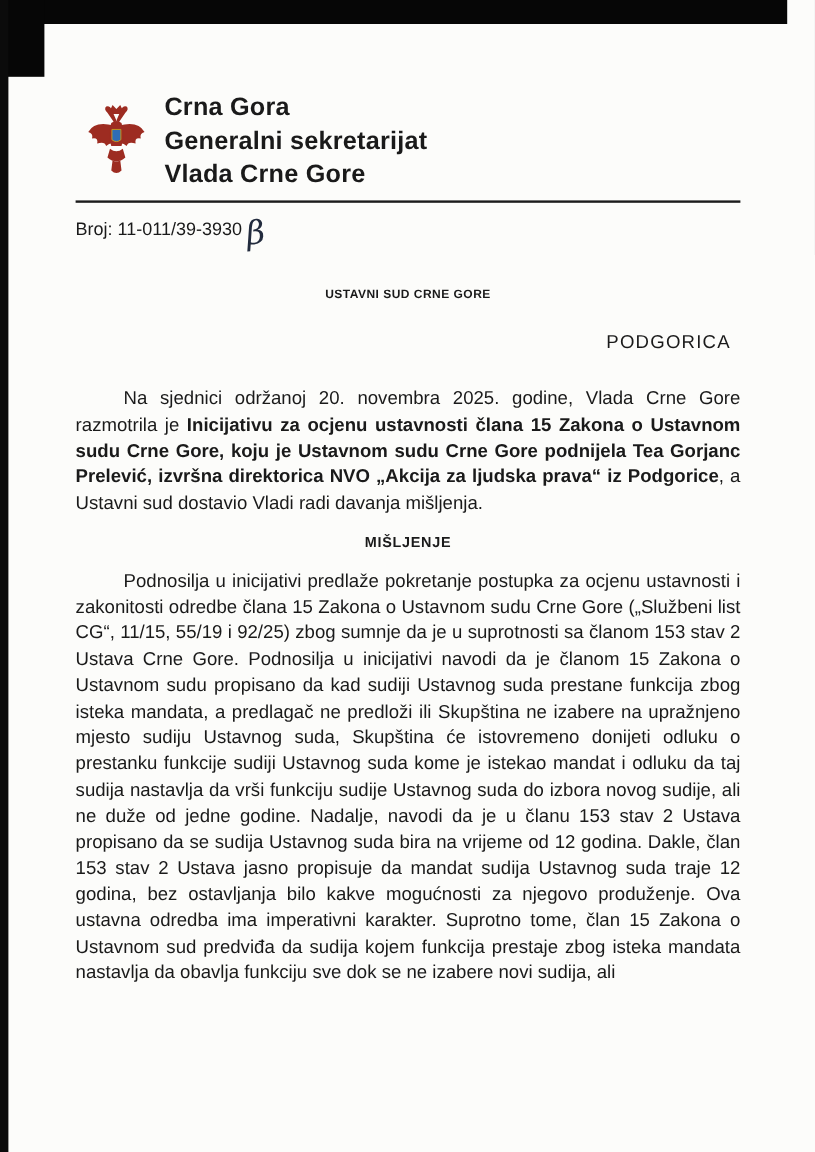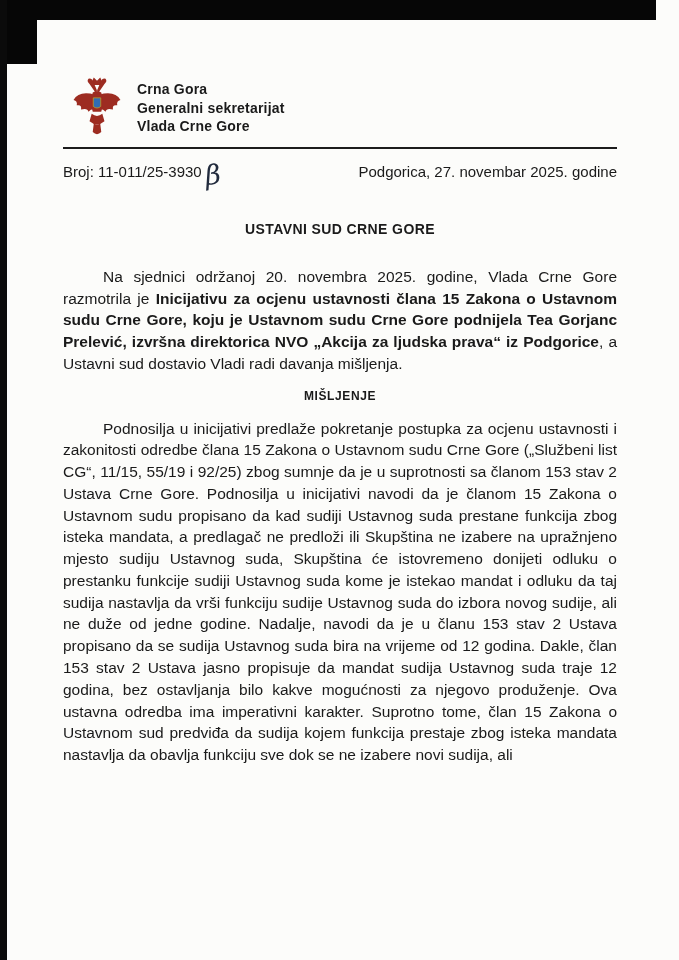--- a/index.html
+++ b/index.html
@@ -18,38 +18,38 @@
 
   
   .artifact-top    { position: absolute; top: 0; left: 0; width: 656px; height: 20px; background: #060606; }
   .artifact-corner { position: absolute; top: 0; left: 0; width: 37px;  height: 64px; background: #060606; }
   .artifact-left   { position: absolute; top: 0; left: 0; width: 7px;   height: 100%; background: #0b0b0b; }
 
   .content { position: absolute; left: 63px; right: 62px; top: 0; }
 
   .letterhead { display: flex; align-items: center; gap: 13px; margin-top: 76px; margin-left: 7px; }
   .emblem svg { width: 54px; height: 64px; display: block; }
-  .org-lines { font-weight: bold; font-size: 14px; line-height: 1.33; letter-spacing: 0.2px; }
+  .org-lines { font-weight: bold; font-size: 21px; line-height: 1.33; letter-spacing: 0.2px; }
 
   .rule { border: none; border-top: 2px solid #1c1c1c; margin-top: 7px; }
 
   .ref-row { display: flex; justify-content: space-between; align-items: flex-start; margin-top: 14px; font-size: 15px; }
   .ref-number { display: inline-flex; align-items: flex-start; }
   .handwritten {
     font-family: "DejaVu Serif", serif;
     font-style: italic;
     font-size: 27px;
     line-height: 0.8;
     color: #222b3d;
     display: inline-block;
     transform: rotate(-7deg) translateY(1px);
     margin-left: 3px;
   }
 
-  .recipient { text-align: center; margin-top: 35px; font-size: 14px; line-height: 1.38; }
+  .recipient { text-align: center; margin-top: 35px; font-size: 10px; line-height: 1.38; }
   .recipient-institution { font-weight: bold; letter-spacing: 0.4px; }
 
   .city-line { text-align: right; margin-top: 24px; font-size: 15.5px; letter-spacing: 1px; padding-right: 8px; }
 
   .body-text { margin-top: 27px; font-size: 15.5px; line-height: 1.405; text-align: justify; }
   .body-text p { text-indent: 40px; margin: 0; }
   .bold { font-weight: bold; }
 
   .opinion-heading {
     text-align: center;
@@ -90,30 +90,30 @@
         <div>Crna Gora</div>
         <div>Generalni sekretarijat</div>
         <div>Vlada Crne Gore</div>
       </div>
     </div>
 
     <hr class="rule">
 
     <div class="ref-row">
       <div class="ref-number">
-        <span>Broj: 11-011/25-3930</span>
+        <span>Broj: 11-011/39-3930</span>
         <span class="handwritten">β</span>
       </div>
-      <div>Podgorica, 27. novembar 2025. godine</div>
     </div>
 
     <div class="recipient">
       <div class="recipient-institution">USTAVNI SUD CRNE GORE</div>
     </div>
 
+    <div class="city-line">PODGORICA</div>
 
     <div class="body-text">
       <p><span>Na sjednici održanoj 20. novembra 2025. godine, Vlada Crne Gore razmotrila je </span><span class="bold">Inicijativu za ocjenu ustavnosti člana 15 Zakona o Ustavnom sudu Crne Gore, koju je Ustavnom sudu Crne Gore podnijela Tea Gorjanc Prelević, izvršna direktorica NVO „Akcija za ljudska prava“ iz Podgorice</span><span>, a Ustavni sud dostavio Vladi radi davanja mišljenja.</span></p>
       <div class="opinion-heading">MIŠLJENJE</div>
       <p>Podnosilja u inicijativi predlaže pokretanje postupka za ocjenu ustavnosti i zakonitosti odredbe člana 15 Zakona o Ustavnom sudu Crne Gore („Službeni list CG“, 11/15, 55/19 i 92/25) zbog sumnje da je u suprotnosti sa članom 153 stav 2 Ustava Crne Gore. Podnosilja u inicijativi navodi da je članom 15 Zakona o Ustavnom sudu propisano da kad sudiji Ustavnog suda prestane funkcija zbog isteka mandata, a predlagač ne predloži ili Skupština ne izabere na upražnjeno mjesto sudiju Ustavnog suda, Skupština će istovremeno donijeti odluku o prestanku funkcije sudiji Ustavnog suda kome je istekao mandat i odluku da taj sudija nastavlja da vrši funkciju sudije Ustavnog suda do izbora novog sudije, ali ne duže od jedne godine. Nadalje, navodi da je u članu 153 stav 2 Ustava propisano da se sudija Ustavnog suda bira na vrijeme od 12 godina. Dakle, član 153 stav 2 Ustava jasno propisuje da mandat sudija Ustavnog suda traje 12 godina, bez ostavljanja bilo kakve mogućnosti za njegovo produženje. Ova ustavna odredba ima imperativni karakter. Suprotno tome, član 15 Zakona o Ustavnom sud predviđa da sudija kojem funkcija prestaje zbog isteka mandata nastavlja da obavlja funkciju sve dok se ne izabere novi sudija, ali</p>
     </div>
 
   </div>
 </div>
 

